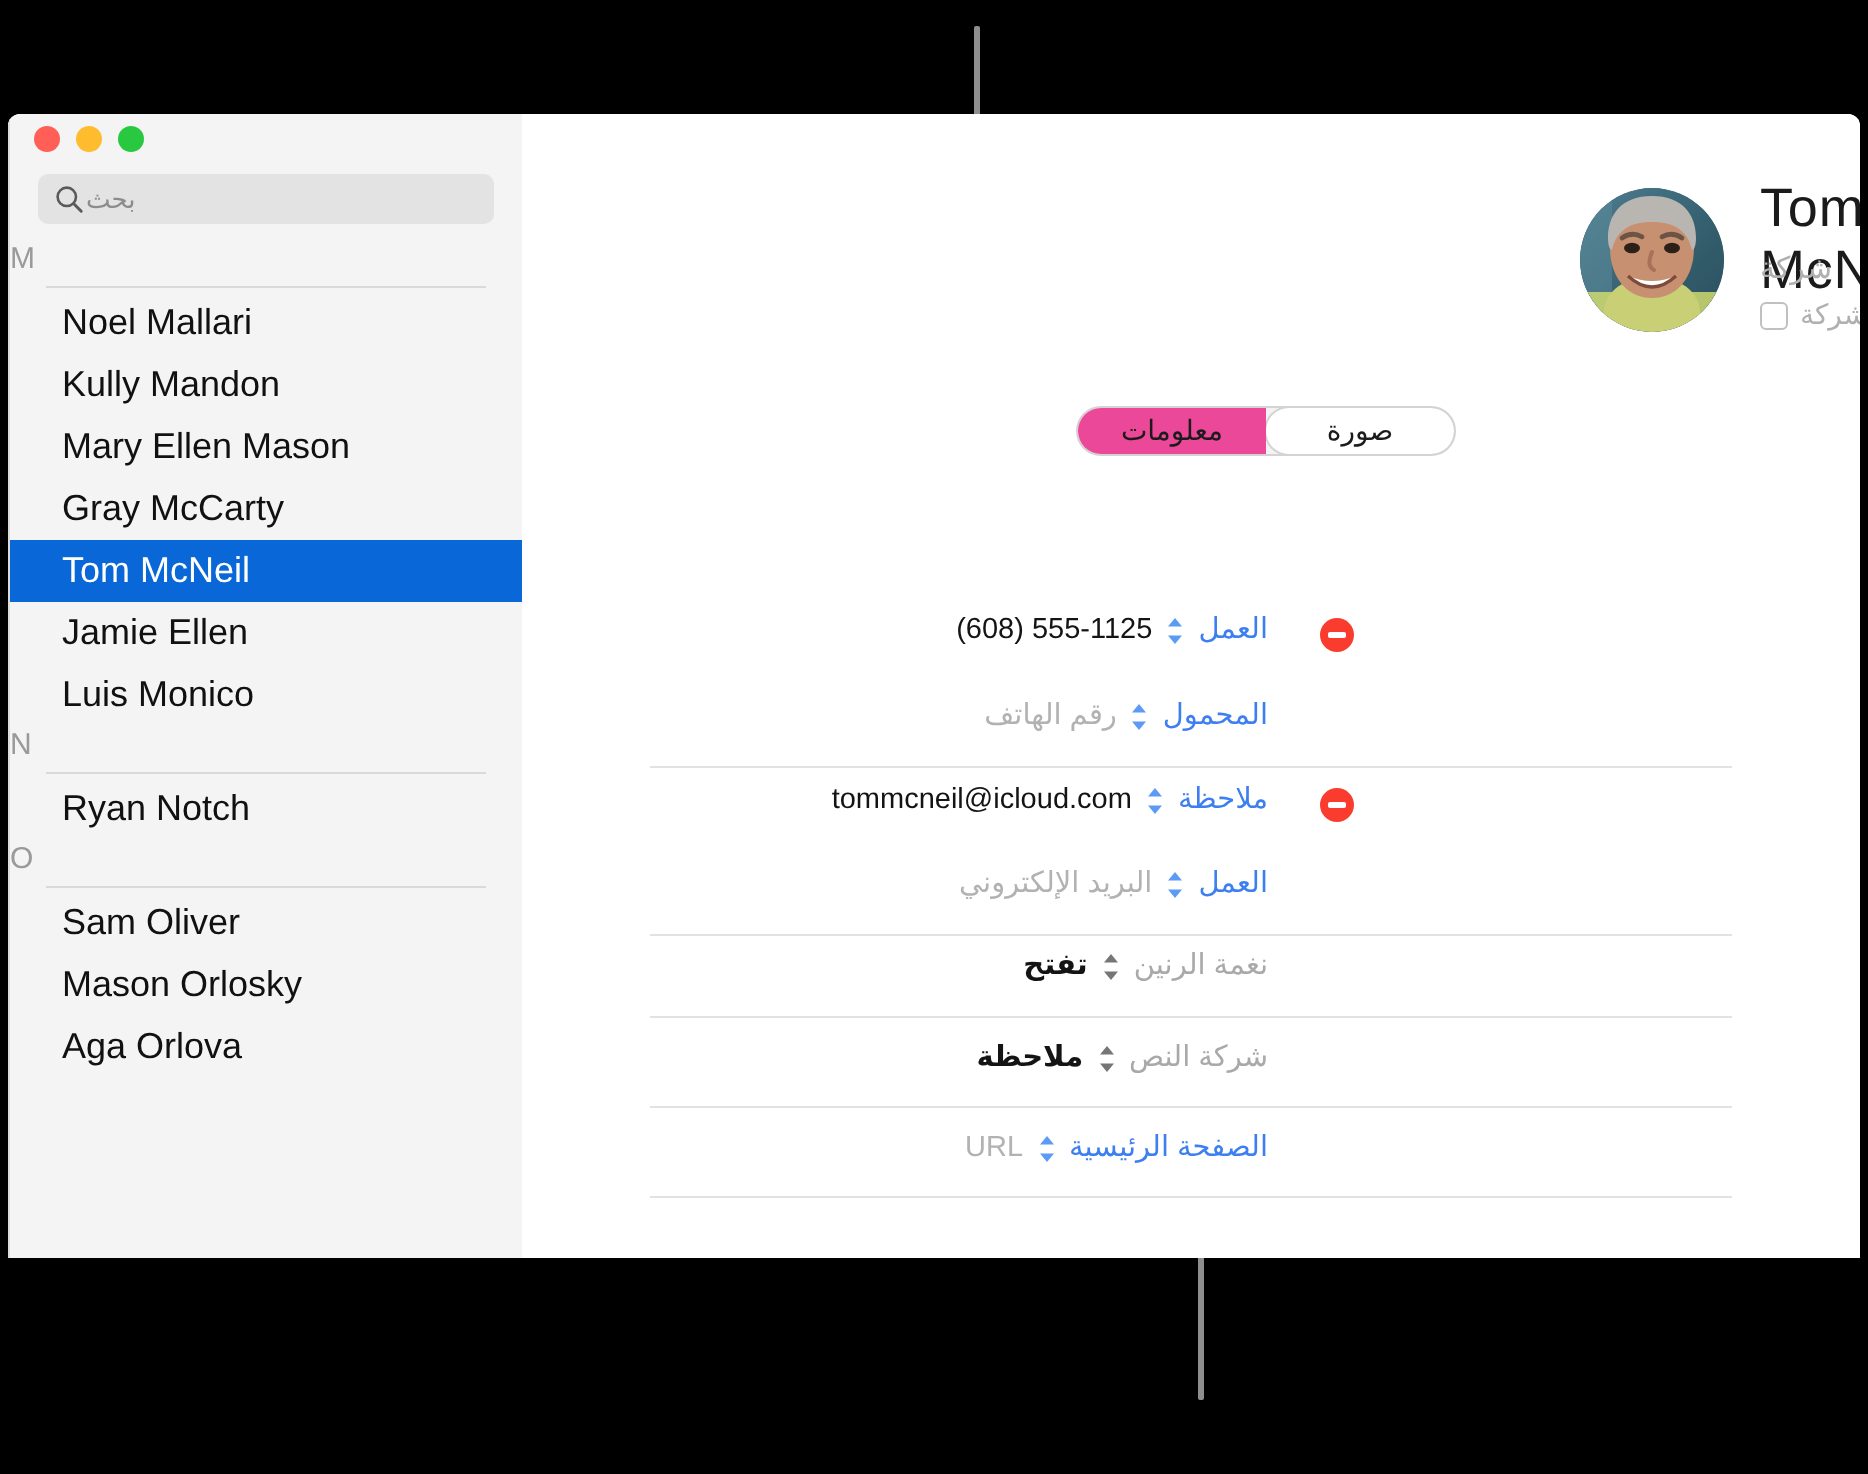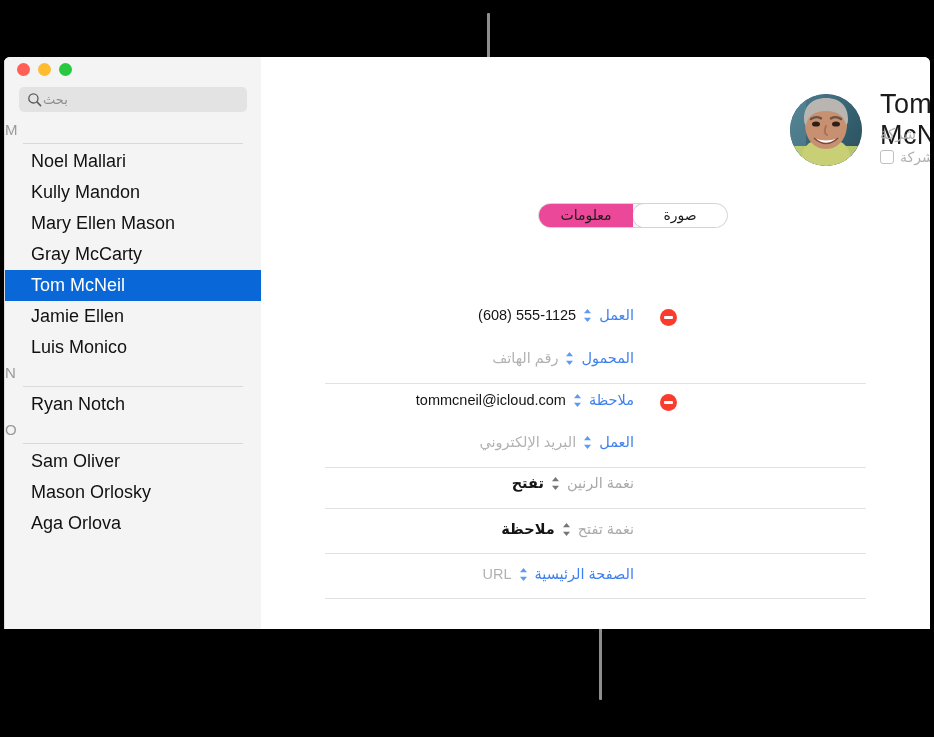--- a/index.html
+++ b/index.html
@@ -392,21 +392,21 @@
           <div class="fitem" style="top: 220px; right: 296px;">
             <span class="lbl gray">نغمة الرنين</span>
             <span class="stepper"><svg width="9" height="15" viewBox="0 0 9 15">
                 <path d="M4.5 1 L8 5.2 L1 5.2 Z" fill="#767676"></path>
                 <path d="M4.5 14 L8 9.8 L1 9.8 Z" fill="#767676"></path>
               </svg></span>
             <span class="val bold rtl">تفتح</span>
           </div>
           <div class="fline" style="top: 298px;"></div>
           <div class="fitem" style="top: 266px; right: 296px;">
-            <span class="lbl gray">نغمة تفتح</span>
+            <span class="lbl gray">شركة النص</span>
             <span class="stepper"><svg width="9" height="15" viewBox="0 0 9 15">
                 <path d="M4.5 1 L8 5.2 L1 5.2 Z" fill="#767676"></path>
                 <path d="M4.5 14 L8 9.8 L1 9.8 Z" fill="#767676"></path>
               </svg></span>
             <span class="val bold rtl">ملاحظة</span>
           </div>
           <div class="fline" style="top: 343px;"></div>
           <div class="fitem" style="top: 311px; right: 296px;">
             <span class="lbl">الصفحة الرئيسية</span>
             <span class="stepper"><svg width="9" height="15" viewBox="0 0 9 15">

